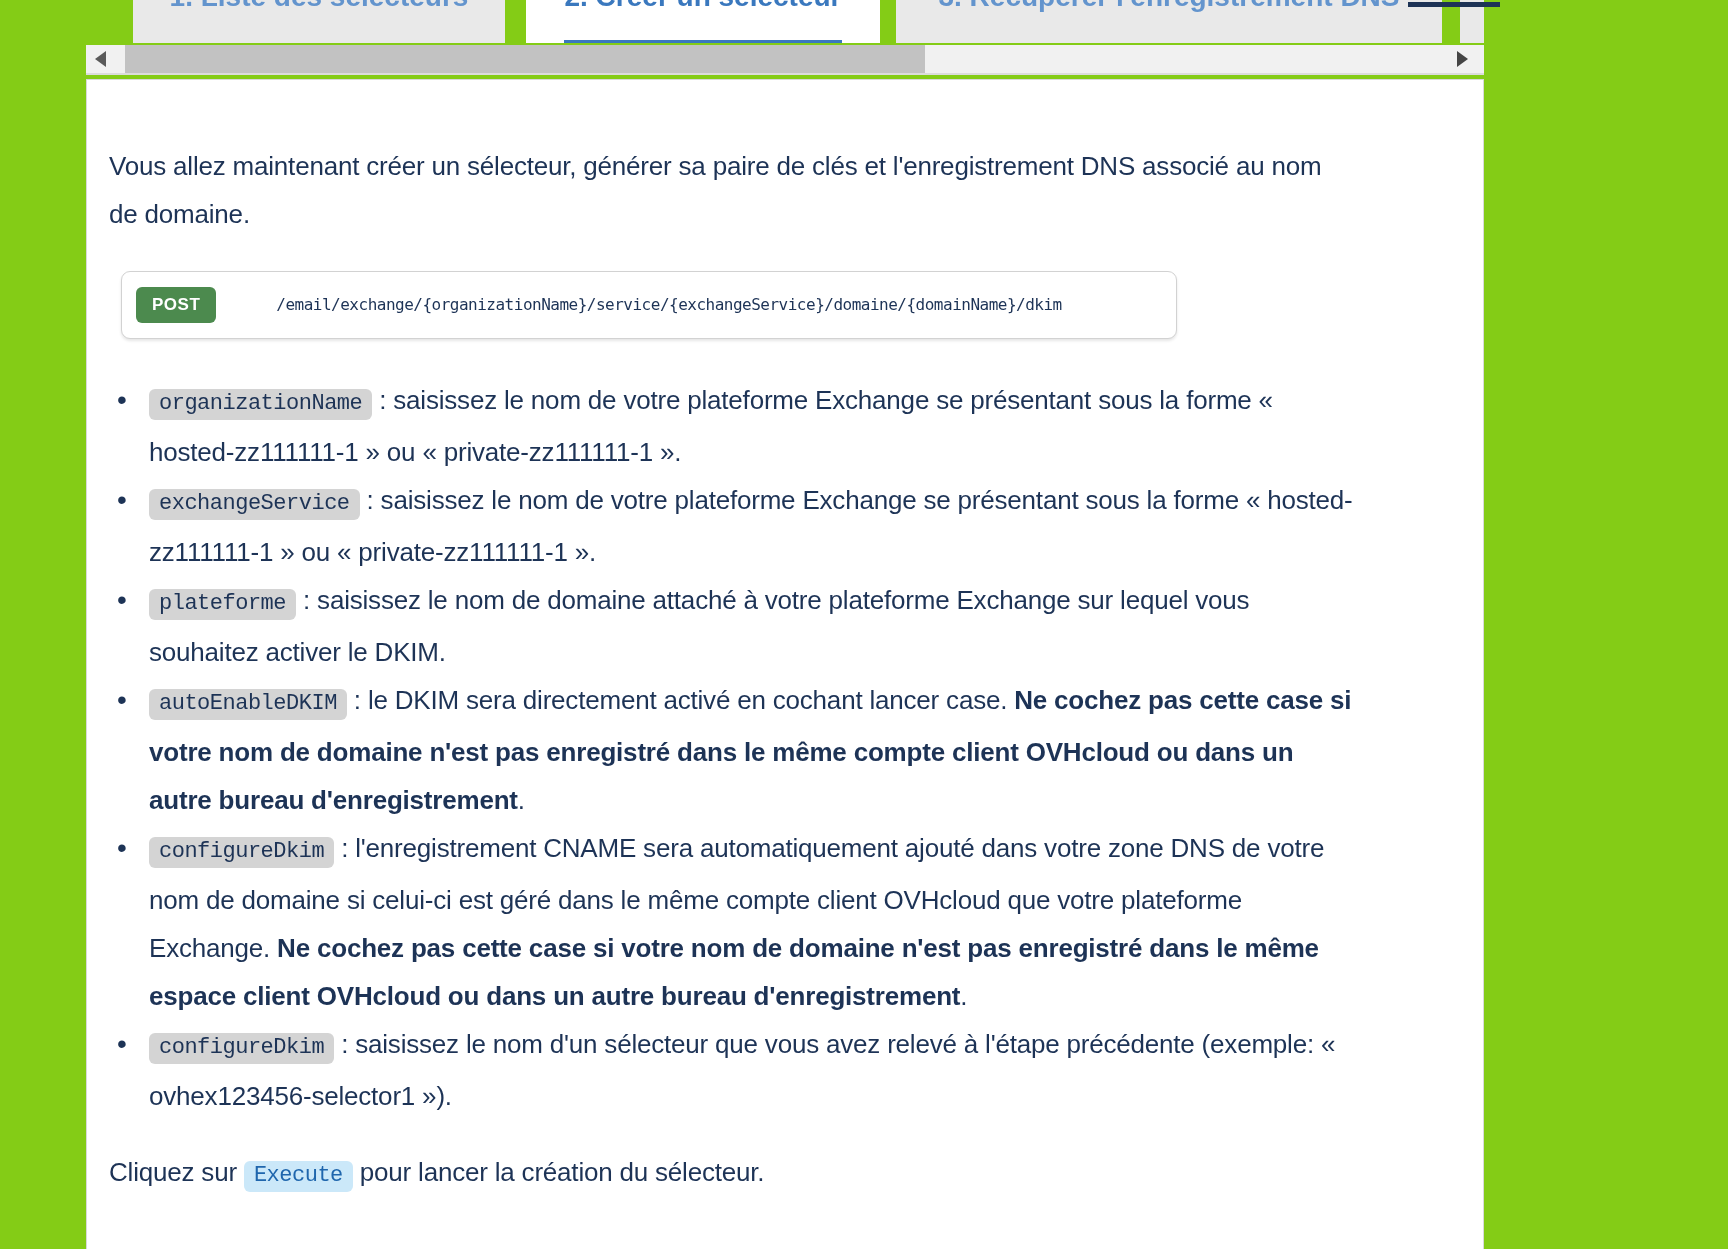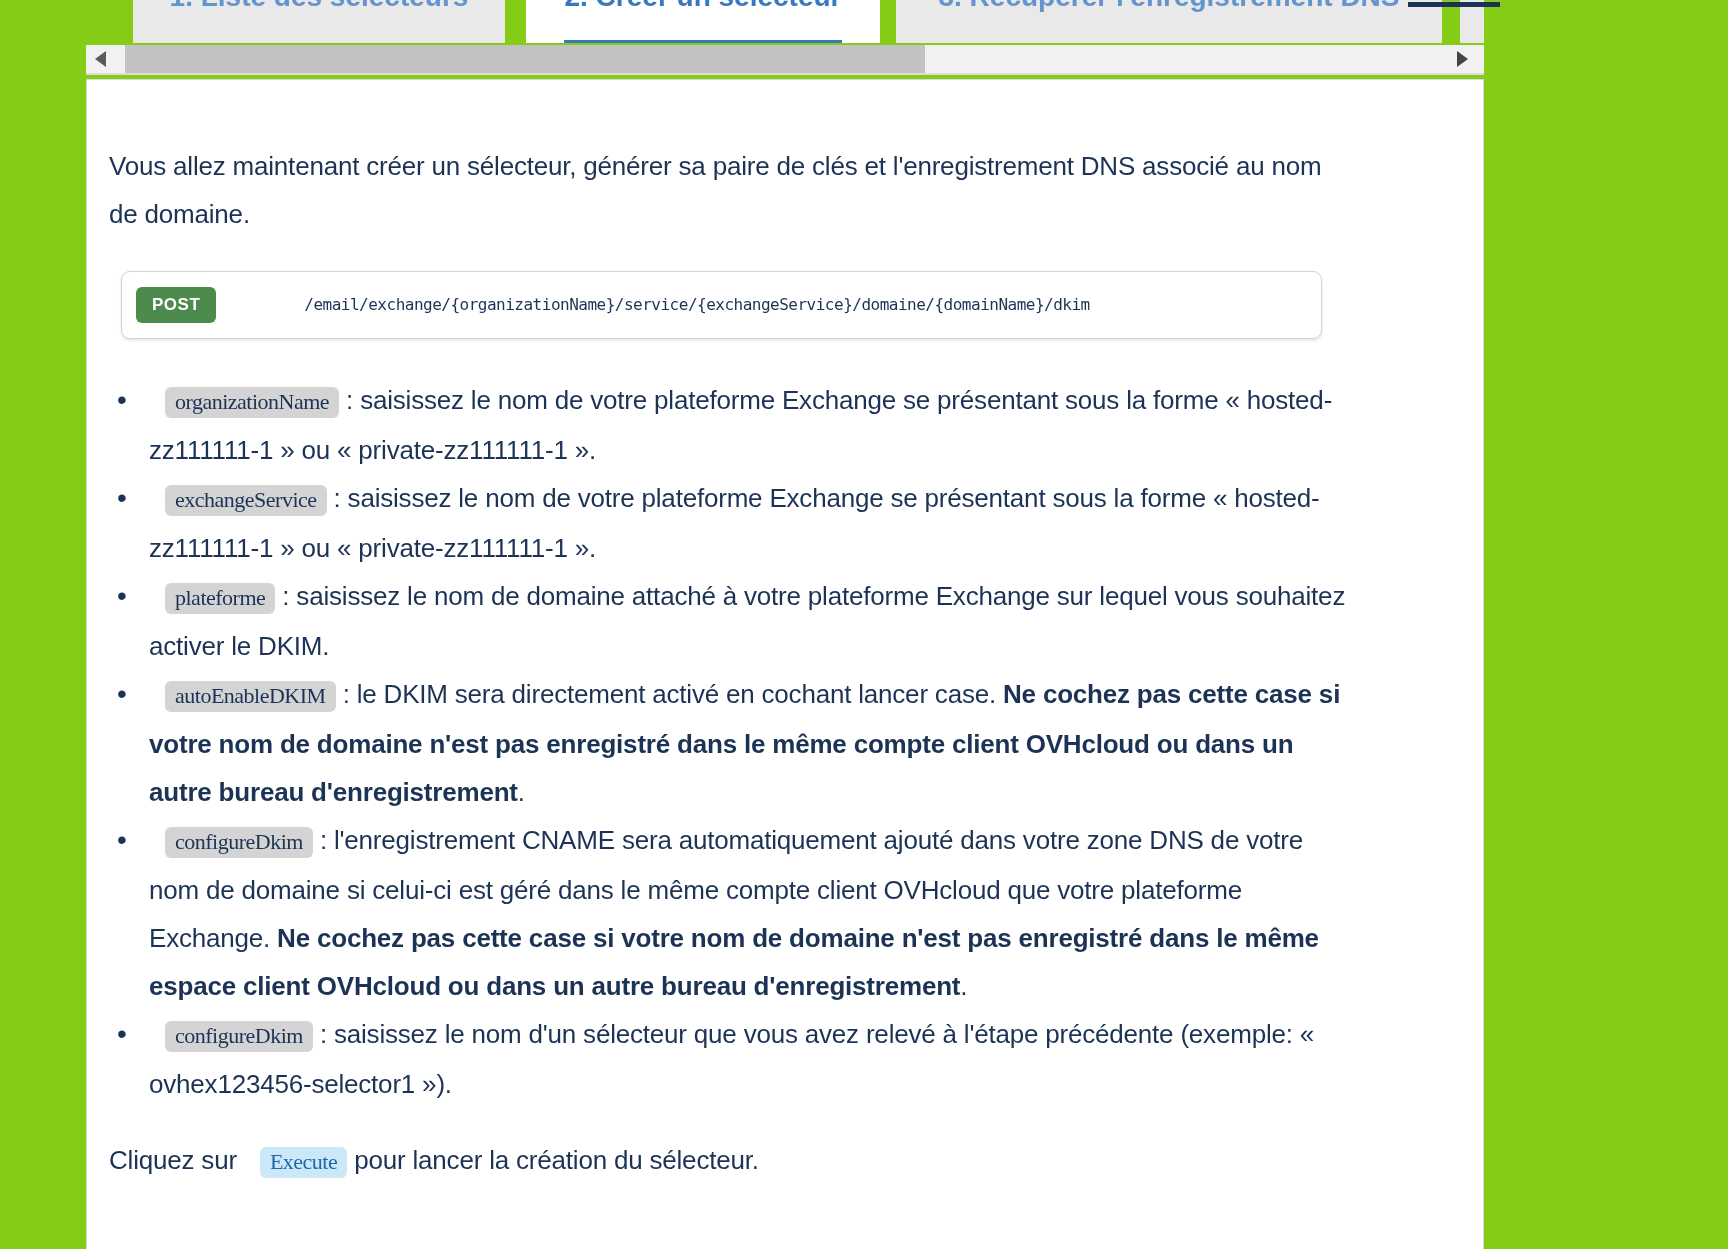--- a/index.html
+++ b/index.html
@@ -29,33 +29,33 @@
 
   
   .panel{position:absolute;left:86px;top:79px;width:1398px;height:1171px;box-sizing:border-box;
          background:#fff;border:1px solid #d9d9d9;border-bottom:none;}
   .content{position:absolute;left:22px;top:0;width:1350px;font-size:26px;line-height:48px;letter-spacing:-0.2px;}
   .content p{margin:0;}
   .p-intro{margin-top:62px !important;max-width:1240px;}
   .p-lead{margin-top:38px !important;}
 
   
-  .api-box{margin:33px 0 0 12px;width:1201px;box-sizing:border-box;border:1px solid #d2d2d2;border-radius:9px;
-           background:#fff;box-shadow:0 2px 3px rgba(0,0,0,.10);padding:9px 14px;display:flex;align-items:center;gap:88px;}
+  .api-box{margin:33px 0 0 12px;width:1056px;box-sizing:border-box;border:1px solid #d2d2d2;border-radius:9px;
+           background:#fff;box-shadow:0 2px 3px rgba(0,0,0,.10);padding:9px 14px;display:flex;align-items:center;gap:60px;}
   .method{background:var(--method_green,#4c8a4e);color:#fff;font-weight:bold;font-size:17px;letter-spacing:.5px;
           padding:8px 16px;border-radius:6px;line-height:20px;}
   .path{font-family:"DejaVu Sans Mono",monospace;font-size:16px;letter-spacing:-0.5px;white-space:nowrap;
         color:var(--text,#1d3356);}
 
   
   ul.params{margin:37px 0 0 0;padding:0;list-style:none;width:1250px;}
   ul.params li{position:relative;padding-left:40px;}
   ul.params li::before{content:"\2022";position:absolute;left:8px;top:0;font-size:28px;color:var(--text,#1d3356);}
-  .chip{font-family:Liberation Serif, serif;font-size:22px;letter-spacing:-0.5px;background:var(--chip_bg,#d4d4d4);
-        border-radius:6px;padding:2px 10px 4px;color:var(--text,#1d3356);margin-left:16px;}
+  .chip{font-family:Liberation Mono, monospace;font-size:22px;letter-spacing:-0.5px;background:var(--chip_bg,#d4d4d4);
+        border-radius:6px;padding:2px 10px 4px;color:var(--text,#1d3356);}
   .chip.blue{background:var(--execute_bg,#cbe8f9);color:var(--execute_text,#1f66ad);}
   strong{font-weight:bold;}
 
   .p-footer{margin-top:28px !important;max-width:1240px;}
 </style>
 </head>
 <body>
 
 <div class="page">
 

